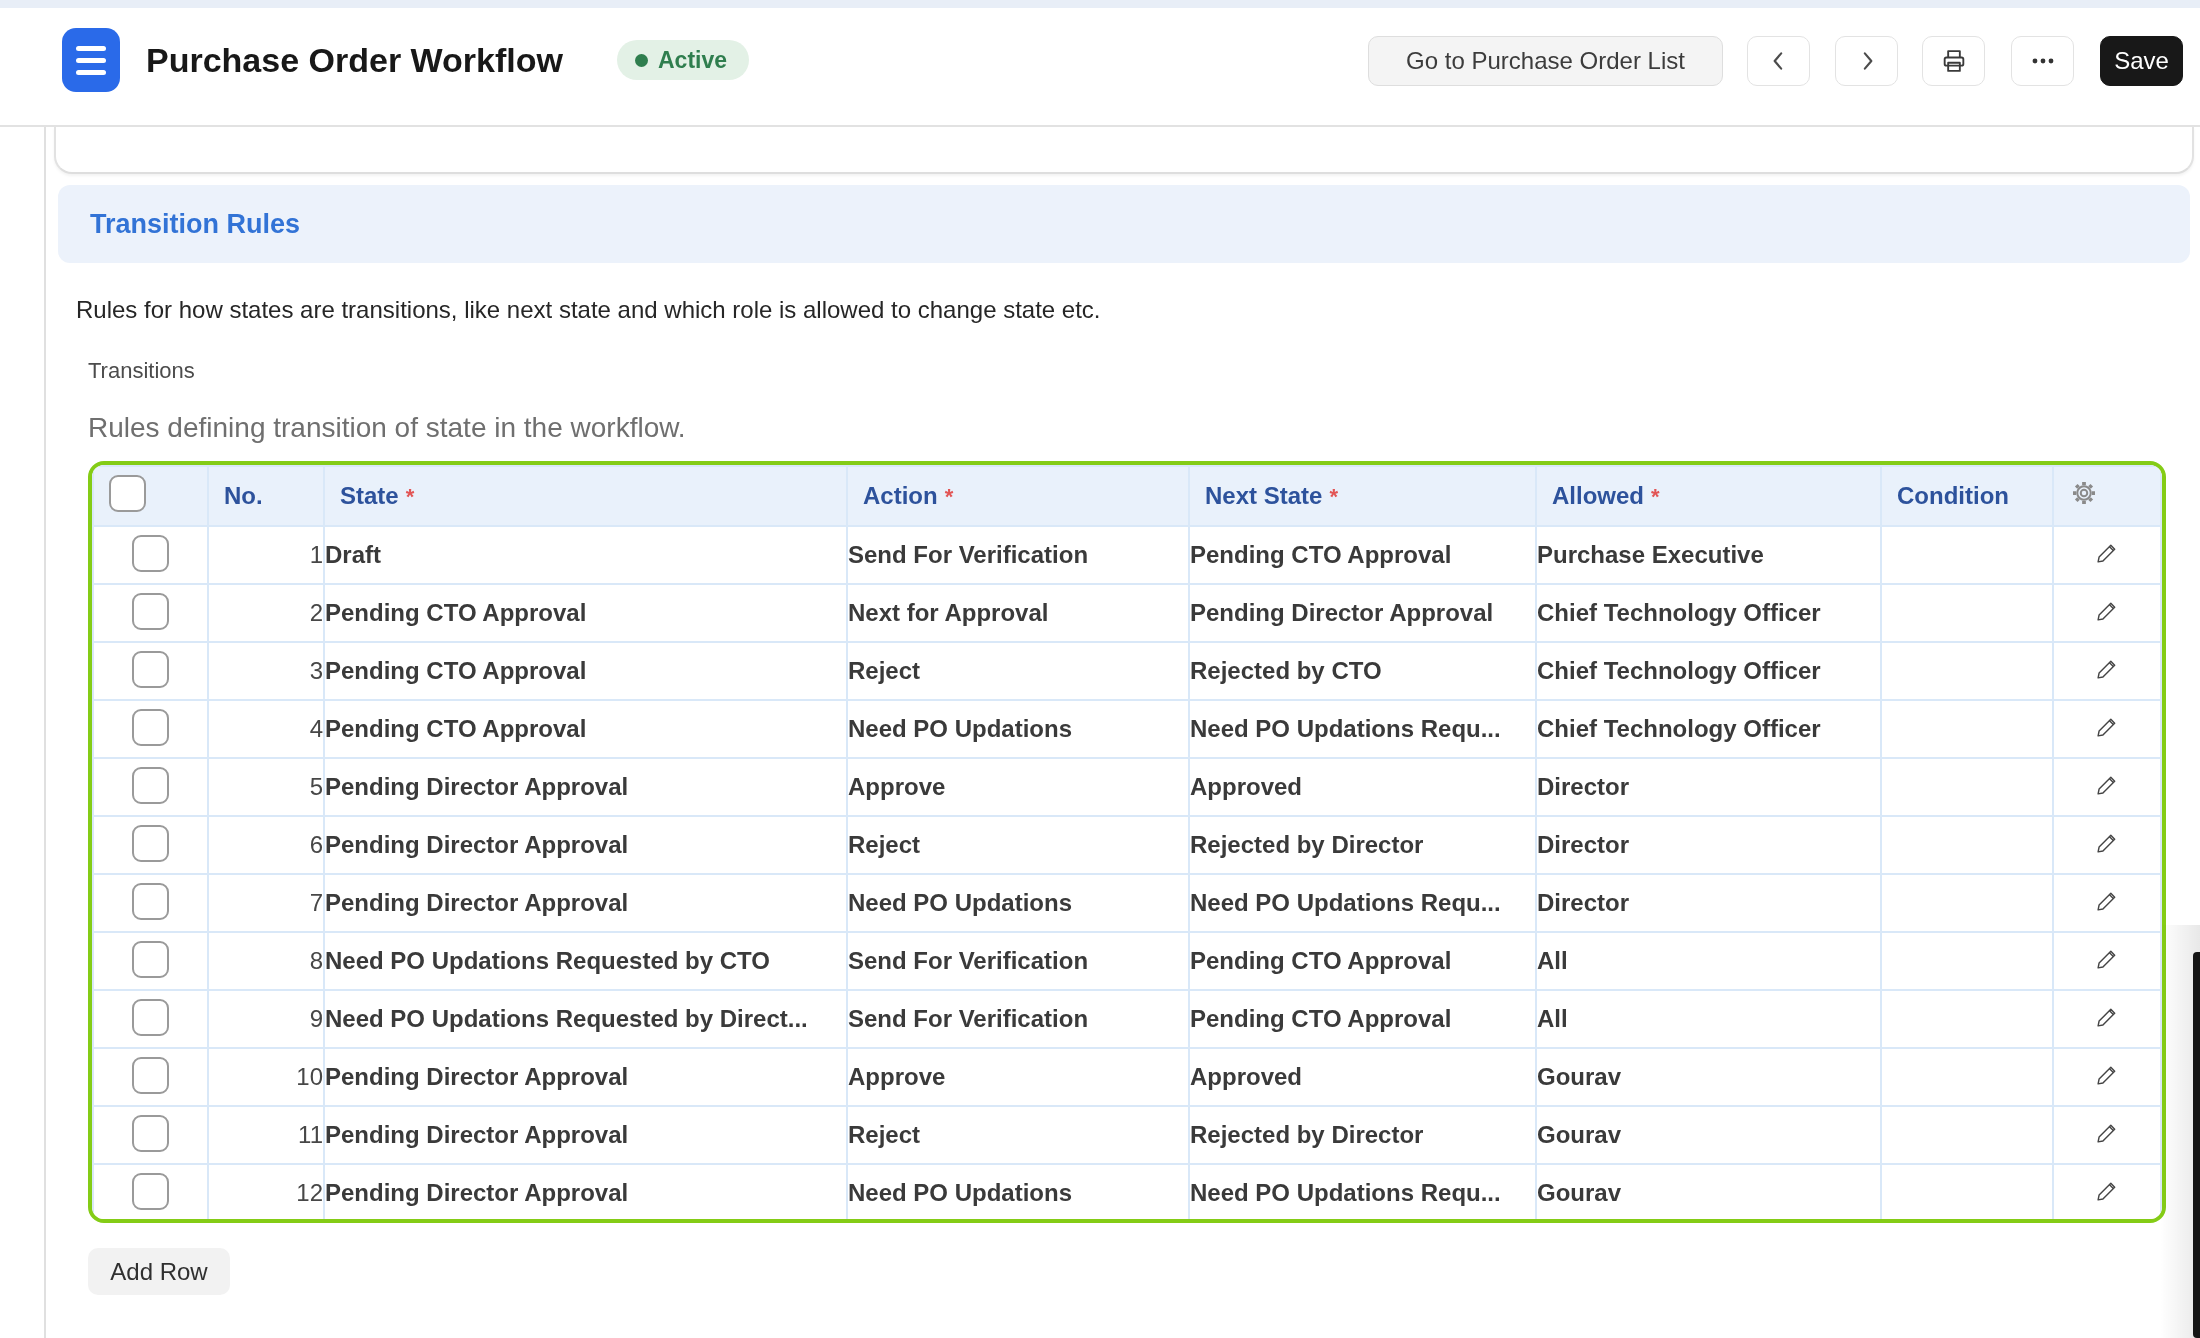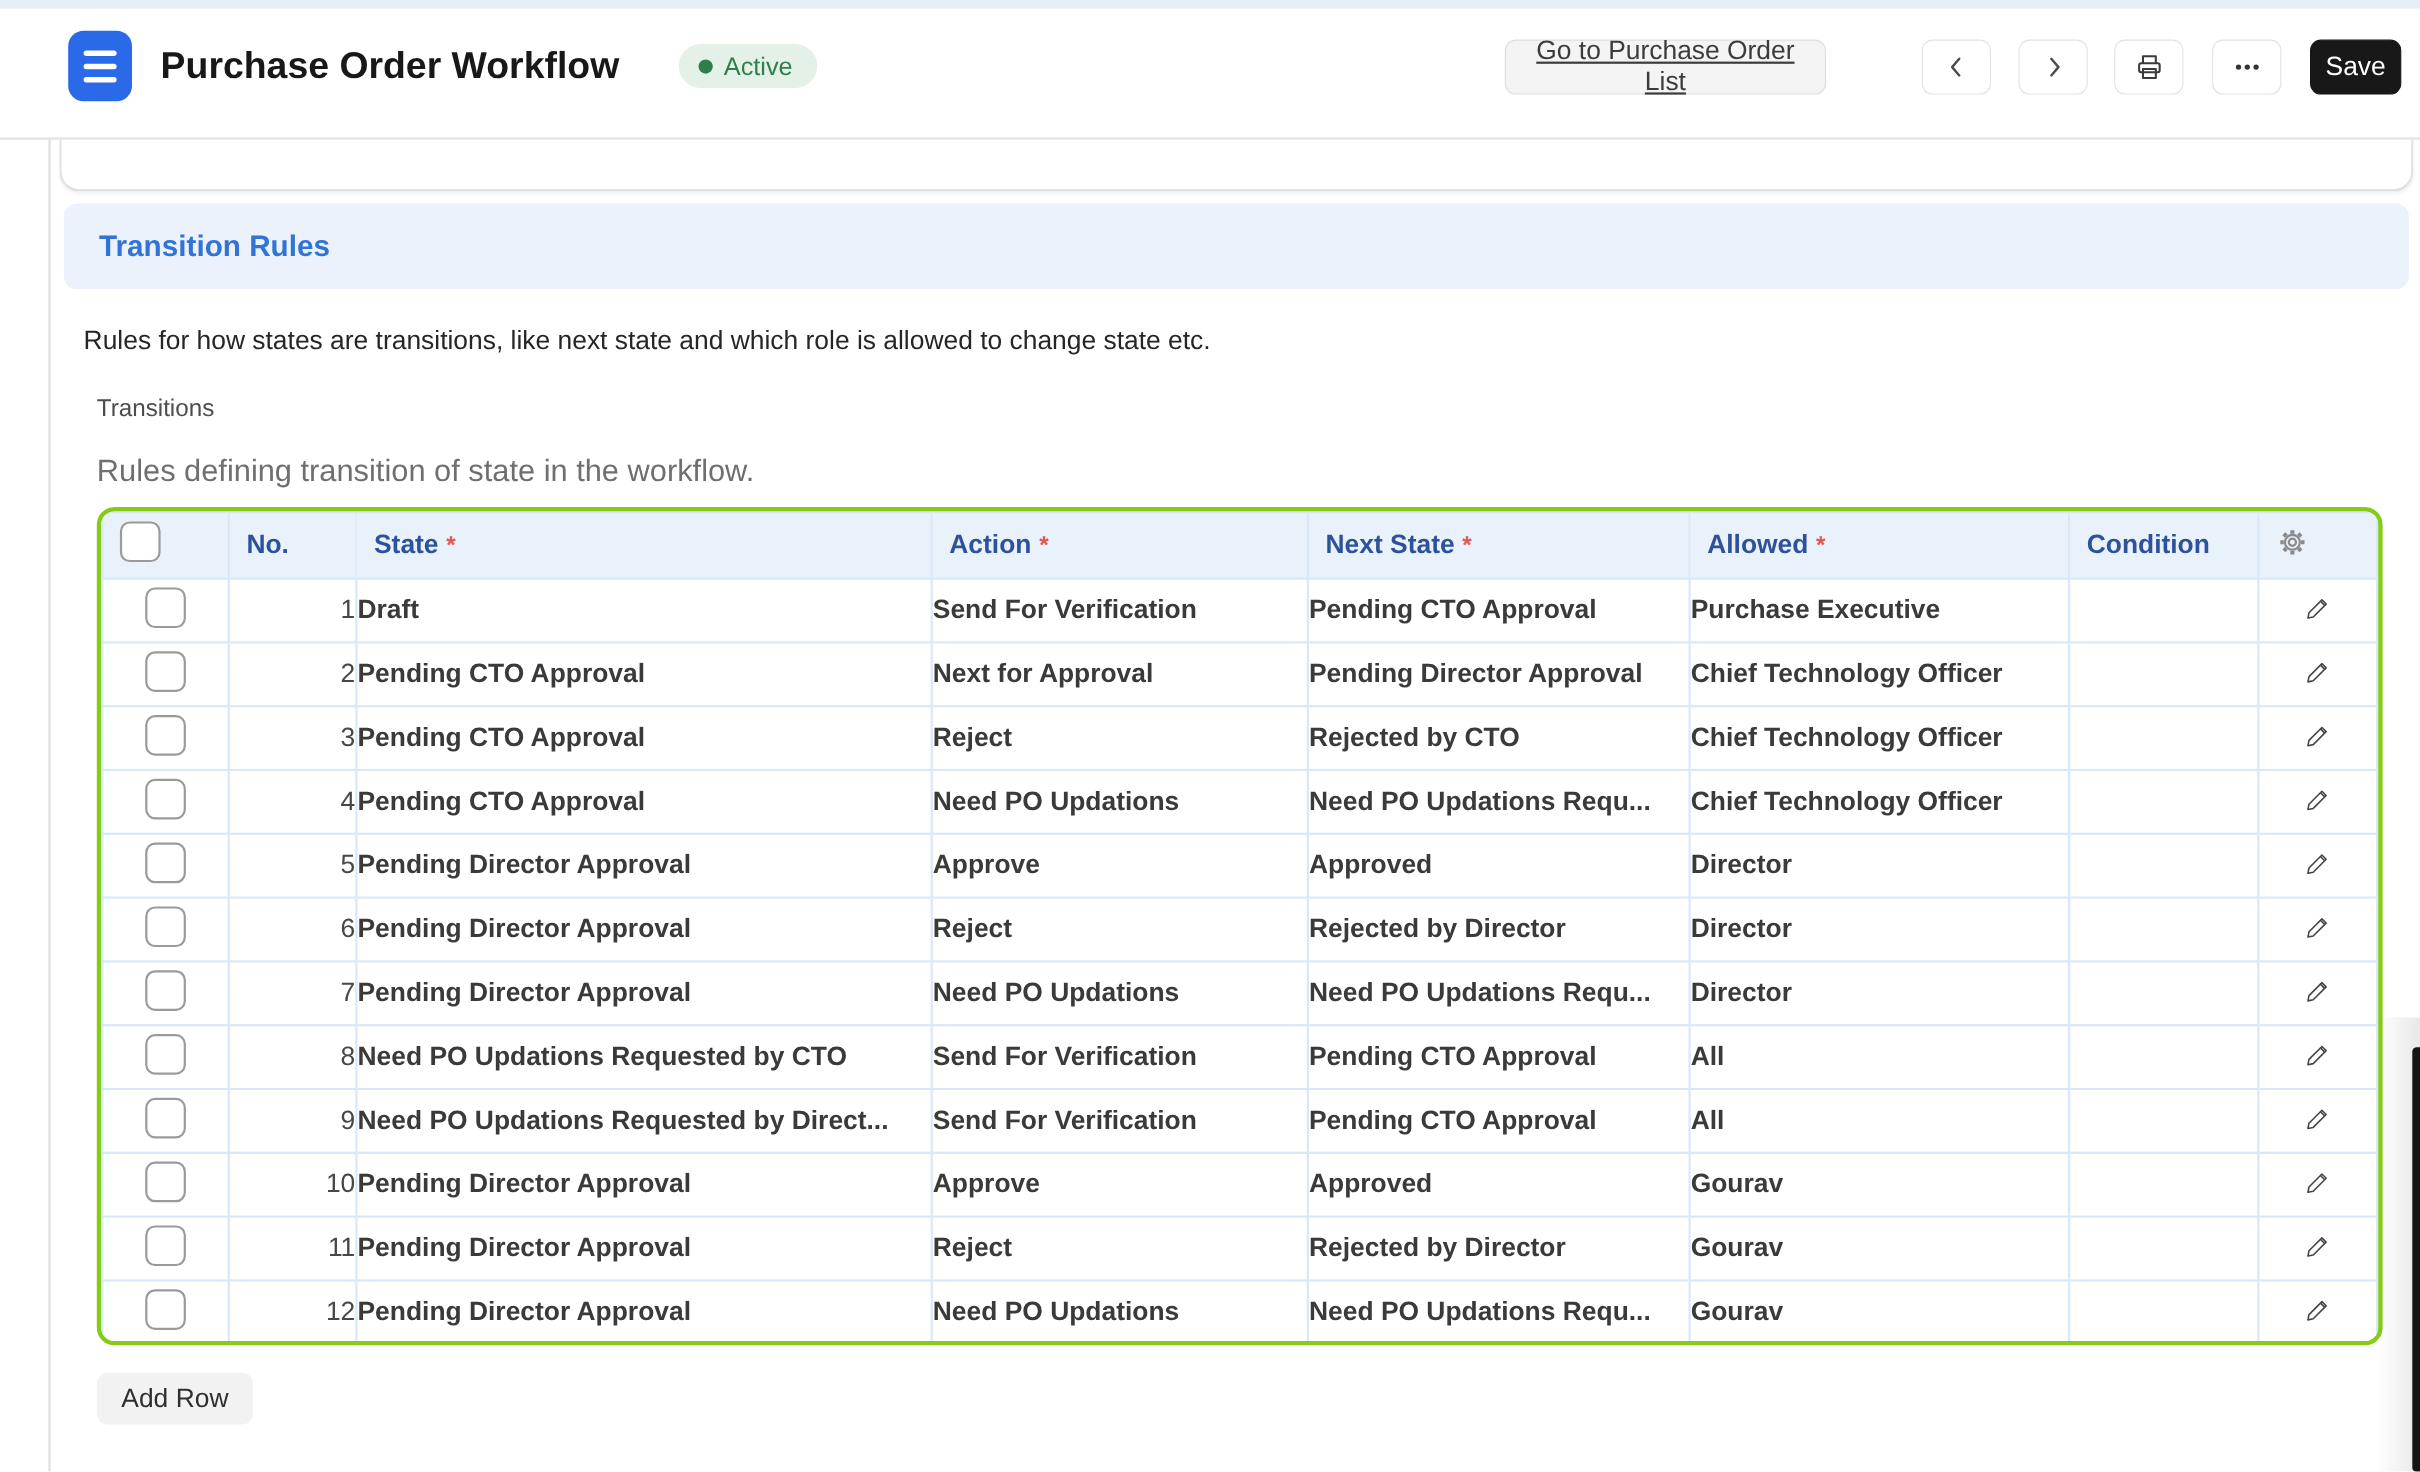--- a/index.html
+++ b/index.html
@@ -14,25 +14,25 @@
 
   .menu-btn{position:absolute;left:62px;top:20px;width:58px;height:64px;border-radius:14px;background:#2a6ae9;
             display:flex;flex-direction:column;justify-content:center;align-items:center;gap:7px;border:none;cursor:pointer;}
   .menu-btn .bar{width:30px;height:5px;border-radius:3px;background:#fff;}
 
   .page-title{position:absolute;left:146px;top:30px;height:44px;line-height:44px;font-size:34px;font-weight:700;color:#181818;white-space:nowrap;}
 
   .status-badge{position:absolute;left:617px;top:32px;height:40px;padding:0 22px 0 18px;border-radius:20px;
                 display:flex;align-items:center;gap:10px;}
   .status-badge .dot{width:13px;height:13px;border-radius:50%;}
-  .status-badge .txt{font-size:23px;font-weight:400;text-align:center;}
+  .status-badge .txt{font-size:23px;font-weight:700;text-align:center;}
 
   .nav-btn{position:absolute;top:28px;height:50px;border-radius:10px;display:flex;align-items:center;justify-content:center;
            font-size:24px;cursor:pointer;border:1px solid #e3e3e3;background:#fff;color:#3f3f3f;}
-  .btn-go-list{left:1368px;width:292px;background:#f4f4f4;border-color:#dedede;color:#3c3c3c;text-decoration:underline;}
+  .btn-go-list{left:1368px;width:355px;background:#f4f4f4;border-color:#dedede;color:#3c3c3c;}
   .btn-prev{left:1747px;width:63px;}
   .btn-next{left:1835px;width:63px;}
   .btn-print{left:1922px;width:63px;}
   .btn-more{left:2011px;width:63px;}
   .btn-save{left:2100px;width:83px;background:#181818;border-color:#181818;color:#fff;font-size:24px;}
 
   
   .card-sliver{position:absolute;left:54px;top:127px;width:2140px;height:47px;background:#fff;
                border-left:2px solid #e2e2e2;border-right:2px solid #e2e2e2;border-bottom:2px solid #dedede;
                border-radius:0 0 18px 18px;box-shadow:0 2px 3px rgba(0,0,0,0.05);}

